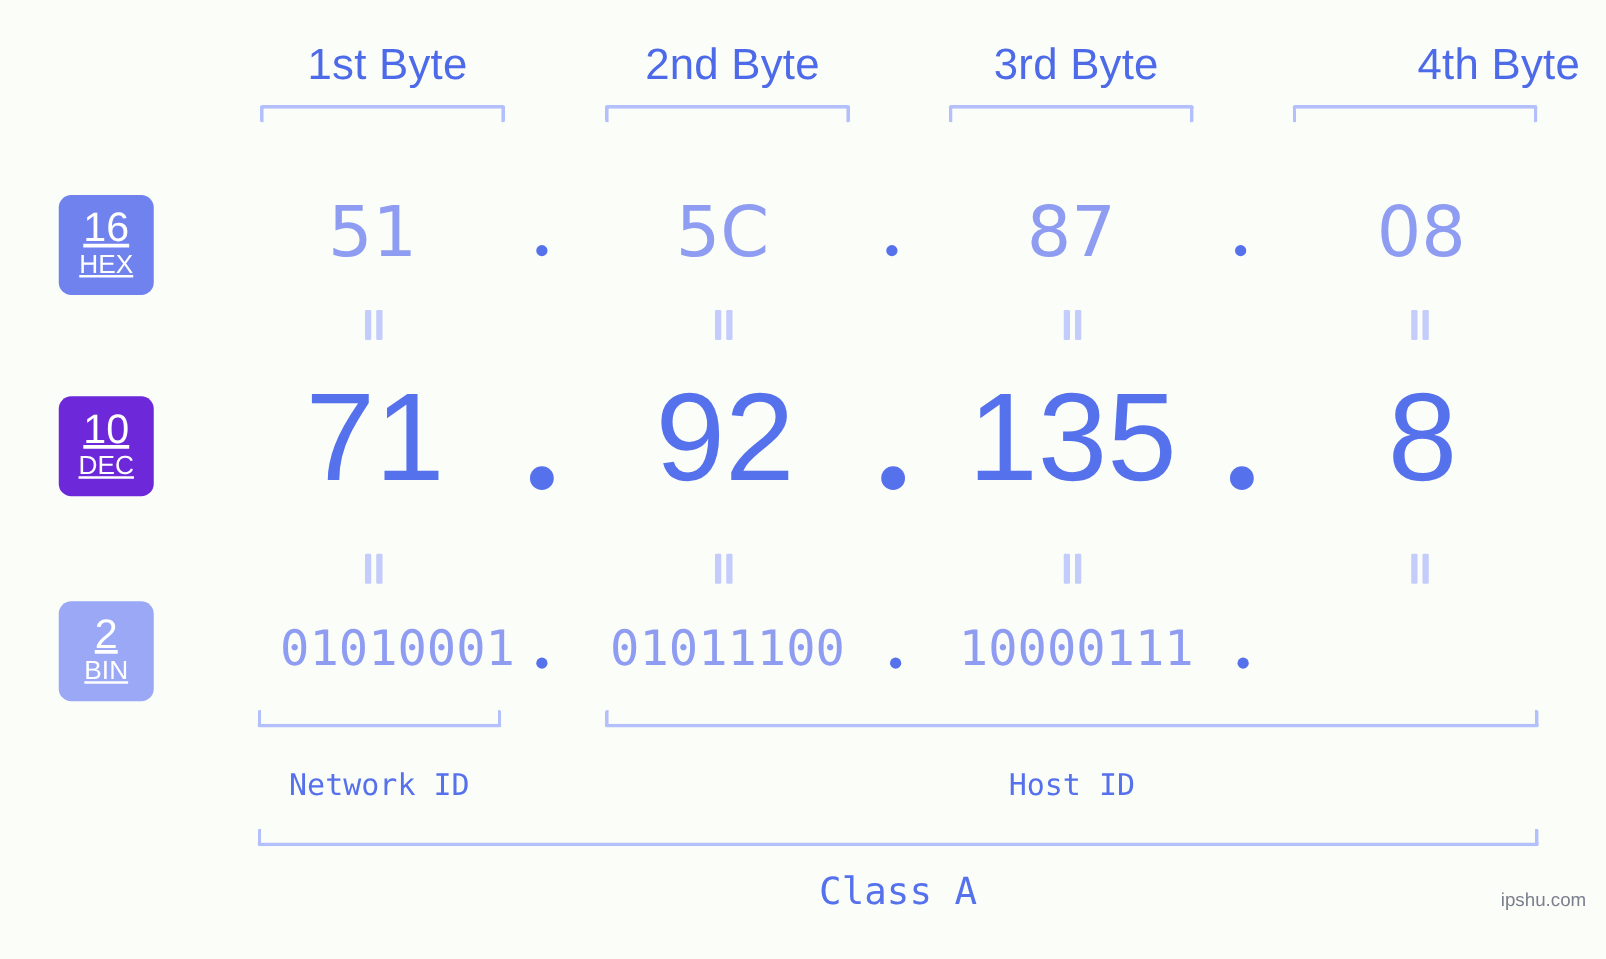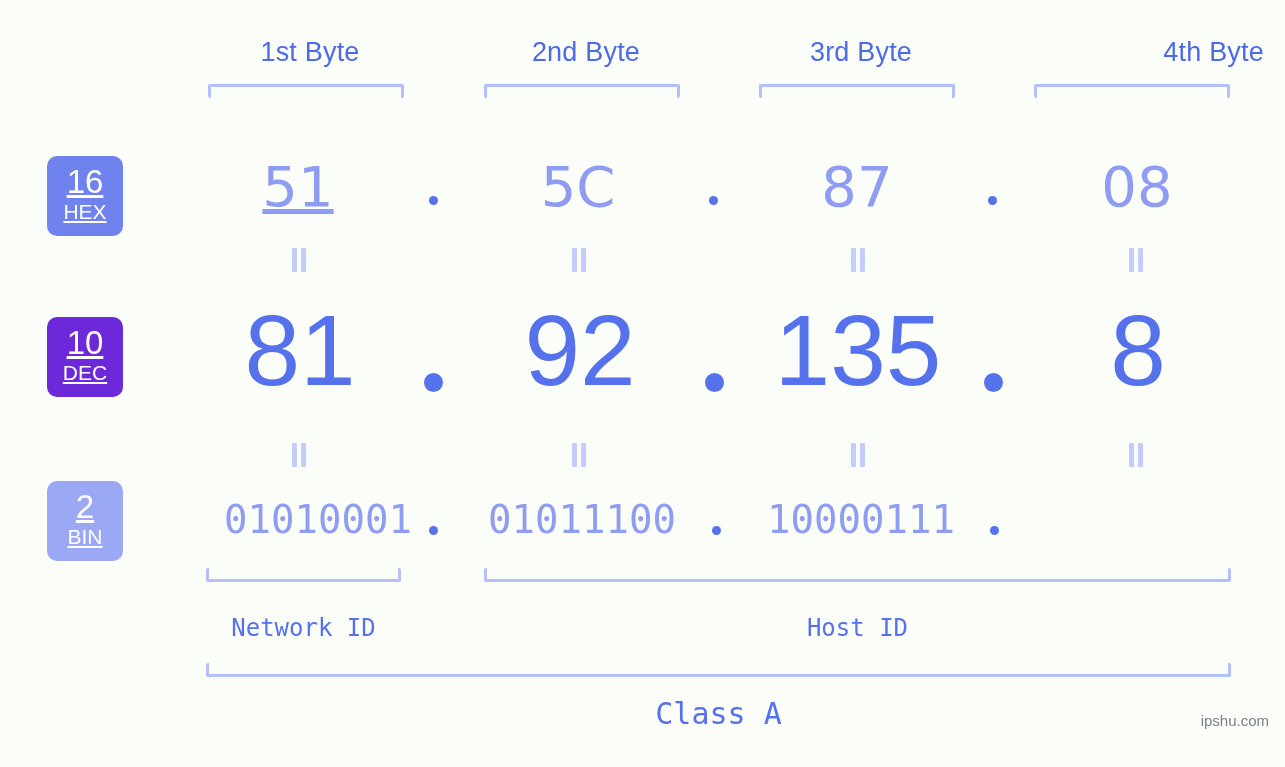--- a/index.html
+++ b/index.html
@@ -22,21 +22,21 @@
     height: 767px;
   }
 
   
   .byte-head {
     position: absolute;
     top: 34px;
     height: 36px;
     line-height: 36px;
     text-align: center;
-    font-size: 27px;
+    font-size: 35px;
     color: #4d6ae8;
     font-family: "Liberation Sans", sans-serif;
     letter-spacing: 0.2px;
     white-space: nowrap;
   }
 
   
   .bracket-down {
     position: absolute;
     border: 3px solid #b4c0fb;
@@ -208,34 +208,34 @@
   </div>
   <div class="badge" style="top:317px;background:#6d28d9;">
     <span class="num">10</span>
     <span class="nm">DEC</span>
   </div>
   <div class="badge" style="top:481px;background:#9aa8f5;">
     <span class="num">2</span>
     <span class="nm">BIN</span>
   </div>
 
-  <div class="val hexval" style="left:186px;width:224px;text-decoration:underline;">51</div>
+  <div class="val hexval" style="left:186px;width:224px;">51</div>
   <div class="dot dot-hex" style="left:429px;"></div>
   <div class="val hexval" style="left:466px;width:224px;">5C</div>
   <div class="dot dot-hex" style="left:709px;"></div>
   <div class="val hexval" style="left:745px;width:224px;">87</div>
   <div class="dot dot-hex" style="left:988px;"></div>
   <div class="val hexval" style="left:1025px;width:224px;">08</div>
 
   <div class="eq eq-top" style="left:292px;"><span></span><span></span></div>
   <div class="eq eq-top" style="left:572px;"><span></span><span></span></div>
   <div class="eq eq-top" style="left:851px;"><span></span><span></span></div>
   <div class="eq eq-top" style="left:1129px;"><span></span><span></span></div>
 
-  <div class="val decval" style="left:190px;width:220px;">81</div>
+  <div class="val decval" style="left:190px;width:220px;">71</div>
   <div class="dot dot-dec" style="left:424px;"></div>
   <div class="val decval" style="left:470px;width:220px;">92</div>
   <div class="dot dot-dec" style="left:705px;"></div>
   <div class="val decval" style="left:748px;width:220px;">135</div>
   <div class="dot dot-dec" style="left:984px;"></div>
   <div class="val decval" style="left:1028px;width:220px;">8</div>
 
   <div class="eq eq-bot" style="left:292px;"><span></span><span></span></div>
   <div class="eq eq-bot" style="left:572px;"><span></span><span></span></div>
   <div class="eq eq-bot" style="left:851px;"><span></span><span></span></div>

